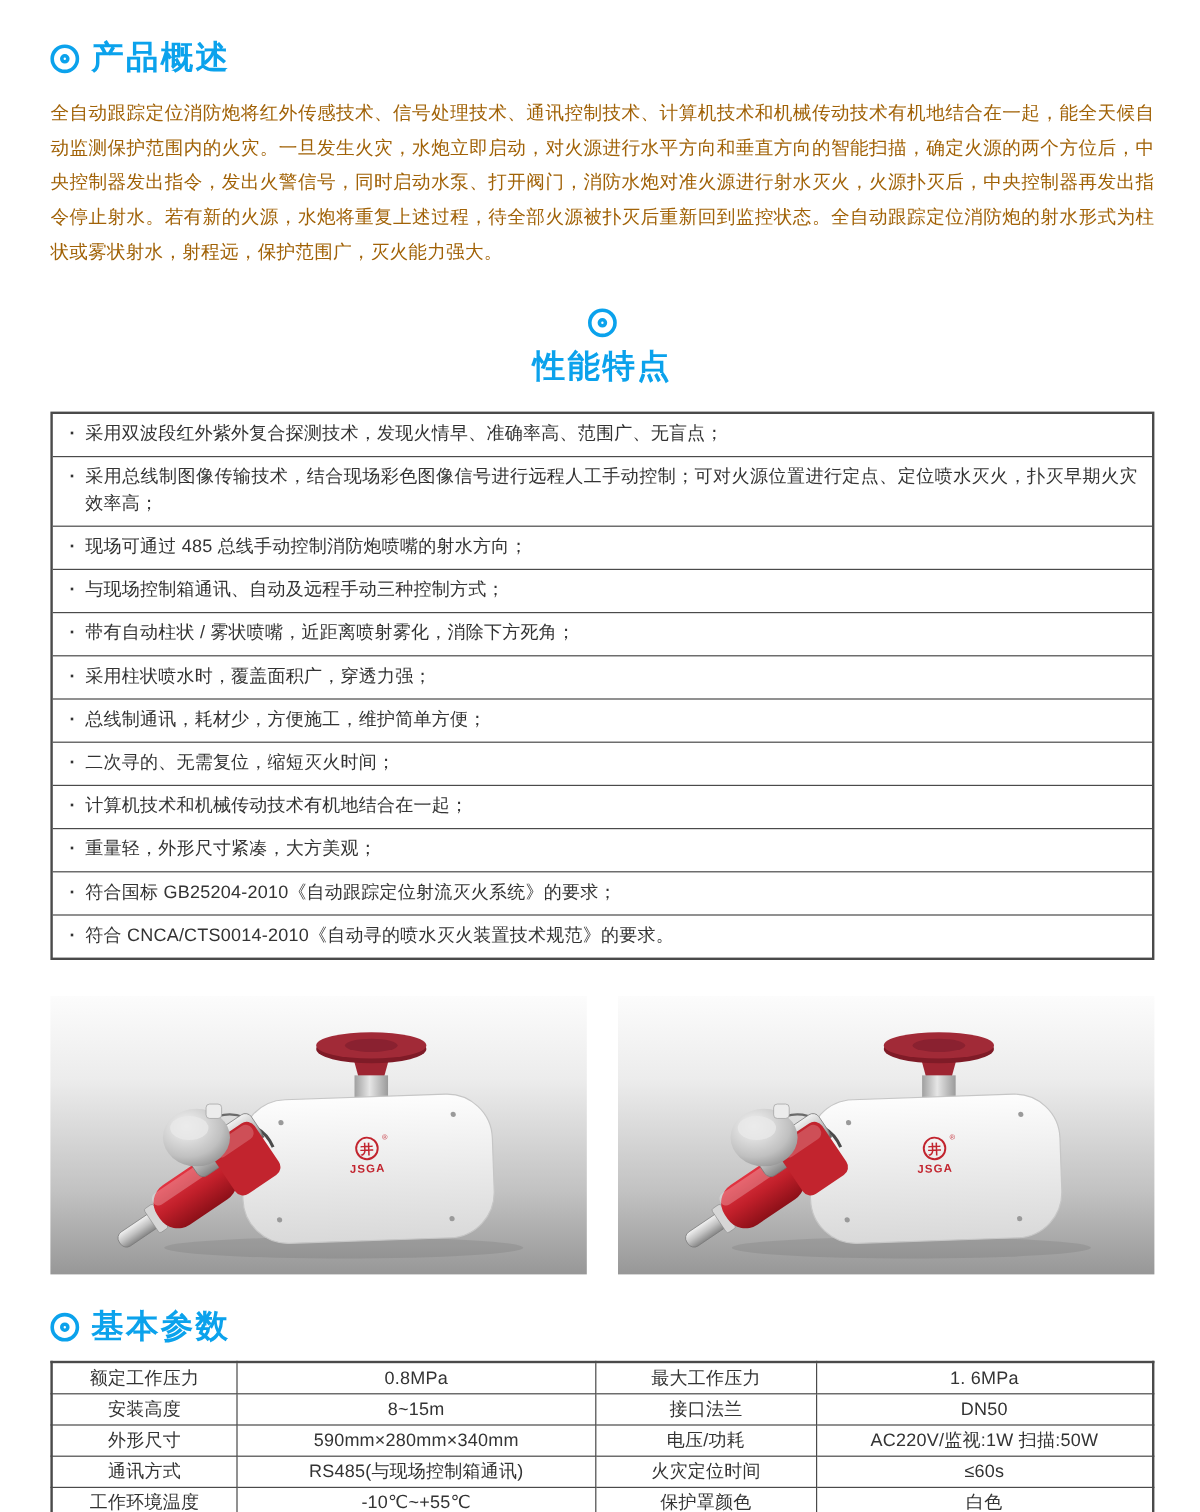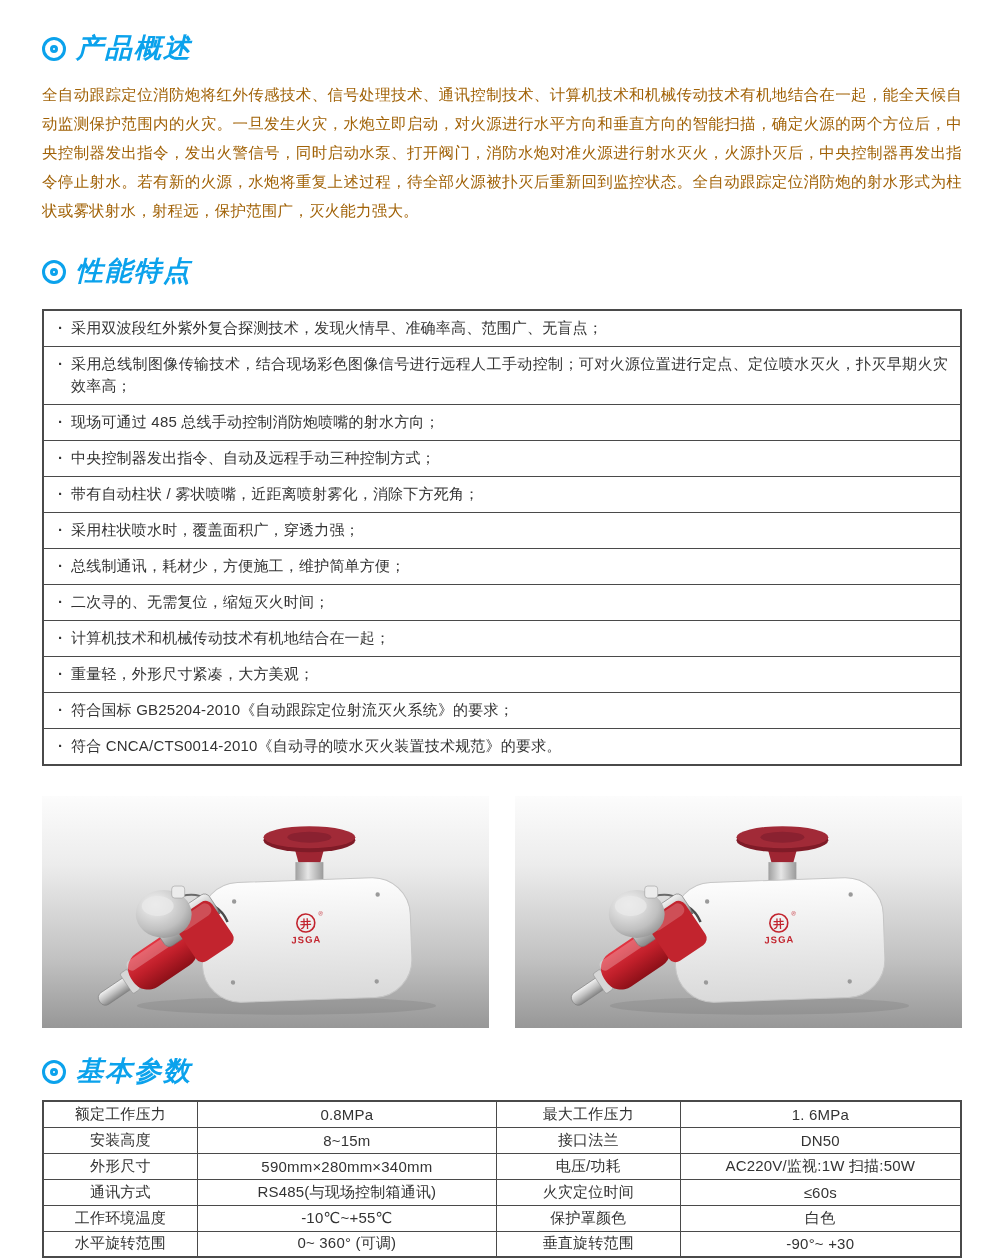--- a/index.html
+++ b/index.html
@@ -2,31 +2,31 @@
 <html><head>
 <meta charset="utf-8">
 <style>
   * { margin:0; padding:0; box-sizing:border-box; }
   html,body { background:#ffffff; }
   body { font-family:"Liberation Sans","DejaVu Sans",sans-serif; color:#3c3c3c; }
   .page { position:relative; width:1000px; height:1260px; background:#ffffff; overflow:hidden; }
   .content { padding:34px 38px 0 42px; }
 
   
-  .sec-head { display:flex; align-items:center; gap:10px; margin:0 0 16px 0;font-style:italic; }
+  .sec-head { display:flex; align-items:center; gap:10px; margin:0 0 16px 0; }
   .sec-icon { width:24px; height:24px; border:3.5px solid #0ba2ec; border-radius:50%;
               display:inline-flex; align-items:center; justify-content:center; flex:0 0 auto; }
   .sec-icon-inner { width:8px; height:8px; border:3px solid #0ba2ec; border-radius:50%; }
   .sec-title { font-size:27px; font-weight:700; color:#0ba2ec; letter-spacing:2px; line-height:1.1; }
 
   
   .overview-body { font-size:15.5px; line-height:29px; text-align:justify; color:#a16207;
                    margin-bottom:32px; letter-spacing:0.2px; }
 
-  .sec-head.features-head { margin-top:0; margin-bottom:23px; }
+  .sec-head.features-head { margin-top:0; margin-bottom:23px;flex-direction:column; }
 
   
   .feature-table { border:2px solid #4a4a4a; margin-bottom:30px; }
   .frow { display:flex; align-items:flex-start; padding:6px 12px 7px 14px; border-top:1px solid #4a4a4a;
           font-size:15px; line-height:22px; color:#333333; }
   .frow:first-child { border-top:none; }
   .bullet { margin-right:8px; font-weight:700; color:#333; flex:0 0 auto; }
   .ftext { flex:1 1 auto; text-align:justify; letter-spacing:0.2px; }
 
   
@@ -75,21 +75,21 @@
       <div class="frow">
           <span class="bullet">·</span>
           <span class="ftext">采用总线制图像传输技术，结合现场彩色图像信号进行远程人工手动控制；可对火源位置进行定点、定位喷水灭火，扑灭早期火灾效率高；</span>
         </div>
       <div class="frow">
           <span class="bullet">·</span>
           <span class="ftext">现场可通过 485 总线手动控制消防炮喷嘴的射水方向；</span>
         </div>
       <div class="frow">
           <span class="bullet">·</span>
-          <span class="ftext">中央控制器发出指令、自动及远程手动三种控制方式；</span>
+          <span class="ftext">与现场控制箱通讯、自动及远程手动三种控制方式；</span>
         </div>
       <div class="frow">
           <span class="bullet">·</span>
           <span class="ftext">带有自动柱状 / 雾状喷嘴，近距离喷射雾化，消除下方死角；</span>
         </div>
       <div class="frow">
           <span class="bullet">·</span>
           <span class="ftext">采用柱状喷水时，覆盖面积广，穿透力强；</span>
         </div>
       <div class="frow">

